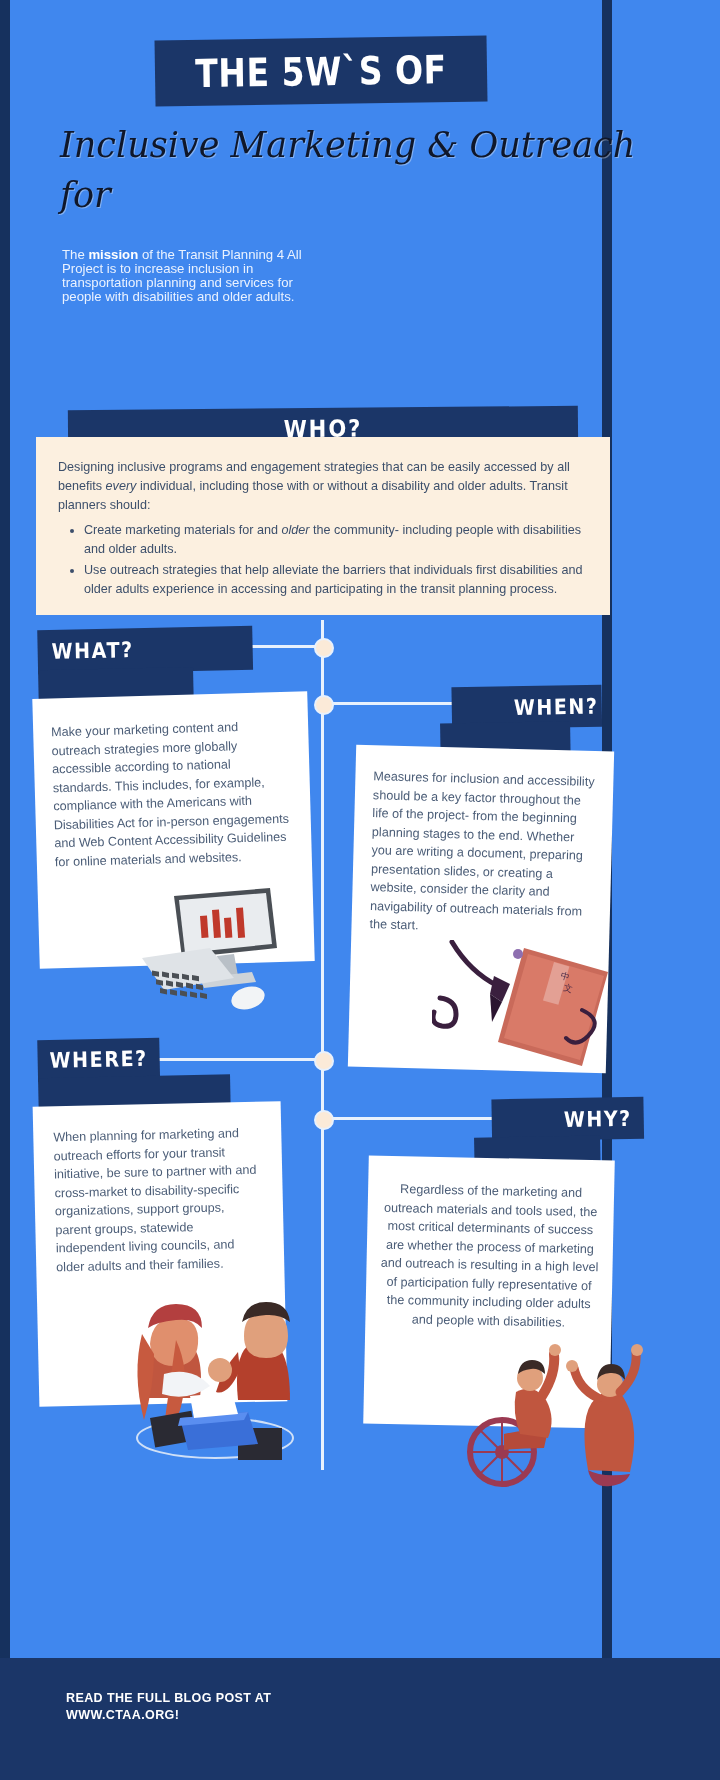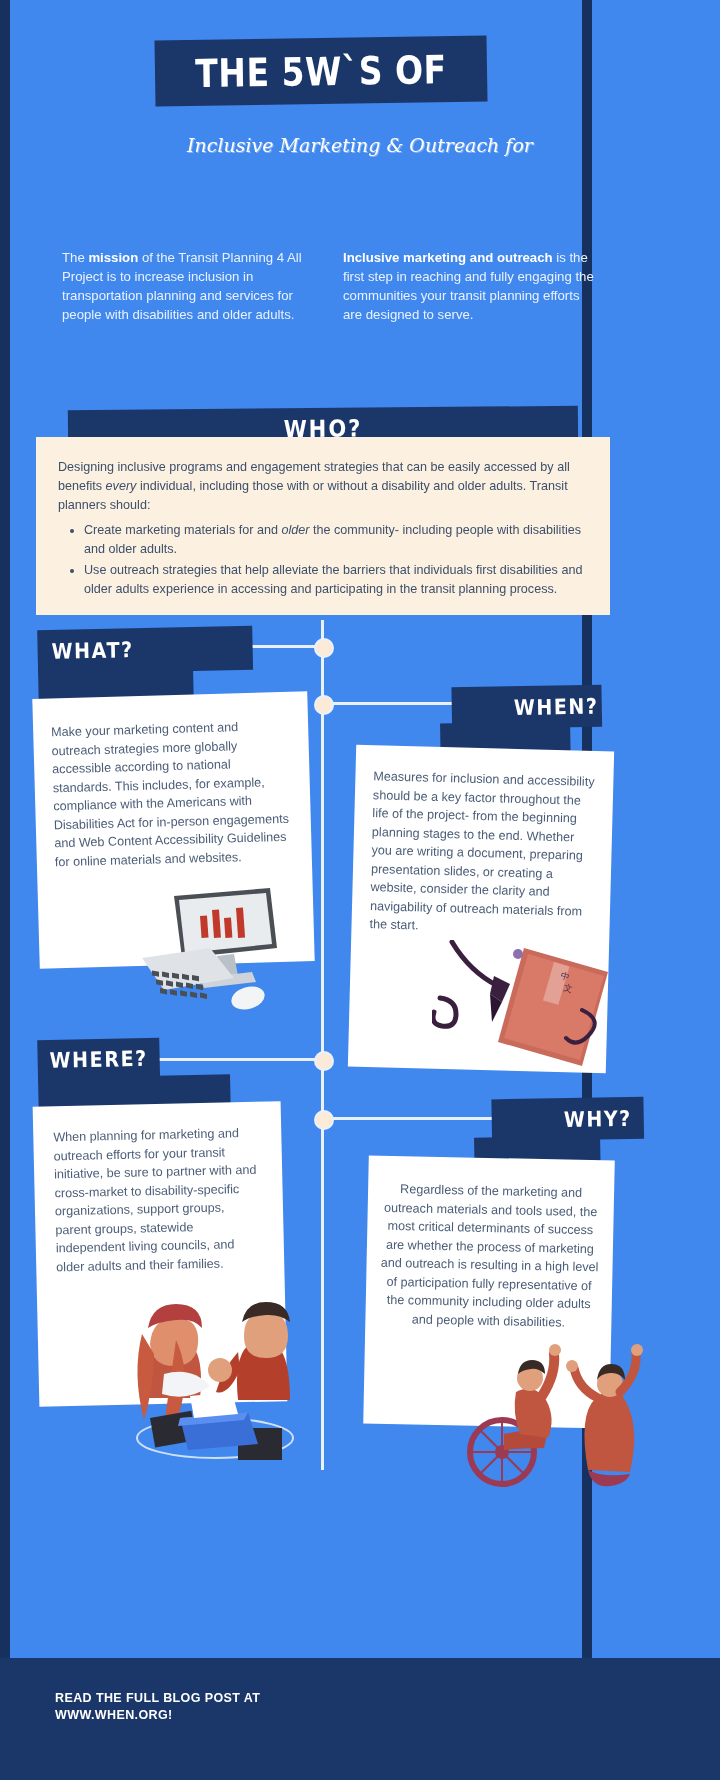--- a/index.html
+++ b/index.html
@@ -1,49 +1,49 @@
 <!DOCTYPE html>
 <html><head>
 <meta charset="utf-8">
 <style>
   html,body{margin:0;padding:0;}
   body{
     width:720px;height:1780px;position:relative;overflow:hidden;
     background:#4087ee;
     font-family:"Liberation Sans", sans-serif;
   }
-  .stage{position:absolute;inset:0;width:592px;height:1780px;}
+  .stage{position:absolute;inset:0;width:592px;height:1780px;padding-left:20px;}
 
   
   .edge{position:absolute;top:0;bottom:0;width:10px;background:#16315e;}
   .edge.l{left:0;}
   .edge.r{right:0;}
 
   
   .title-badge{
     position:absolute;left:155px;top:38px;width:332px;height:66px;
     background:#1b3668;transform:rotate(-0.9deg);
   }
   .title-badge .t{
     position:absolute;inset:0;display:flex;align-items:center;justify-content:center;
     color:#ffffff;font-weight:bold;font-size:33px;letter-spacing:0.5px;
     font-family:"DejaVu Sans", sans-serif;
     transform:scaleY(1.18);
   }
   .subtitle{
     position:absolute;left:60px;top:120px;width:600px;
-    text-align:center;color:#ffffff;
+    color:#0f172a;
     font-family:"DejaVu Serif", serif;
-    font-style:italic;font-size:19px;line-height:50px;
+    font-style:italic;font-size:35px;line-height:50px;
     text-shadow:1px 1px 0 rgba(255,255,255,.35);
   }
 
   
   .intro{position:absolute;left:62px;top:248px;width:580px;display:flex;gap:26px;}
-  .intro .col{width:255px;color:#eaf2ff;font-size:13.2px;line-height:19px;}
+  .intro .col{width:255px;color:#eaf2ff;font-size:13.2px;line-height:14px;}
   .intro .col b{color:#ffffff;font-weight:bold;}
 
   
   .spine{position:absolute;left:321px;top:620px;width:3px;height:850px;background:#e8f1fd;}
   .node{position:absolute;width:16px;height:16px;border-radius:50%;background:#fbead8;border:2px solid #e8f1fd;}
   .hline{position:absolute;height:3px;background:#e8f1fd;}
 
   
   .who-label{
     position:absolute;left:68px;top:408px;width:510px;height:42px;background:#1b3668;
@@ -73,21 +73,21 @@
     font-family:"DejaVu Sans", sans-serif;transform:scaleY(1.12);white-space:nowrap;
   }
 
   
   .card{position:absolute;background:#ffffff;}
   .card .body{position:absolute;color:#4b5d77;font-size:12.6px;line-height:18.5px;}
 
   
   .footer{position:absolute;left:0;bottom:0;width:720px;height:122px;background:#1b3668;}
   .footer .headline{
-    position:absolute;left:55px;top:32px;color:#ffffff;font-weight:bold;
+    position:absolute;left:66px;top:32px;color:#ffffff;font-weight:bold;
     font-size:12.5px;line-height:17px;letter-spacing:.4px;
   }
   .footer .sub{
     position:absolute;left:55px;top:70px;color:#dbe6f7;font-size:10.5px;letter-spacing:.2px;
   }
 
   
   .ill{position:absolute;}
 </style>
 </head>
@@ -101,23 +101,20 @@
   <div class="title-badge">
     <div class="t">THE 5W`S OF</div>
   </div>
   <div class="subtitle">
     <div>Inclusive Marketing &amp; Outreach for</div>
   </div>
 
   <div class="intro">
     <div class="col">
       <span>The </span><b>mission</b><span> of the Transit Planning 4 All Project is to increase inclusion in transportation planning and services for people with disabilities and older adults.</span>
-    </div>
-    <div class="col">
-      <b>Inclusive marketing and outreach</b><span> is the first step in reaching and fully engaging the communities your transit planning efforts are designed to serve.</span>
     </div>
   </div>
 
   <div class="spine"></div>
   <div class="hline" style="left:224px;top:645px;width:100px;"></div>
   <div class="node" style="left:314px;top:638px;"></div>
   <div class="hline" style="left:322px;top:702px;width:130px;"></div>
   <div class="node" style="left:314px;top:695px;"></div>
   <div class="hline" style="left:140px;top:1058px;width:185px;"></div>
   <div class="node" style="left:314px;top:1051px;"></div>
@@ -266,17 +263,17 @@
       <path d="M160,62 q18,-18 16,-40" stroke="#c0563f" stroke-width="9" fill="none" stroke-linecap="round"></path>
       <circle cx="177" cy="20" r="6" fill="#e0a07c"></circle>
       <path d="M138,68 q-20,-10 -24,-30" stroke="#c0563f" stroke-width="9" fill="none" stroke-linecap="round"></path>
       <circle cx="112" cy="36" r="6" fill="#e0a07c"></circle>
     </g>
   </svg>
 
   <div class="footer">
     <div class="headline">
       <div>READ THE FULL BLOG POST AT</div>
-      <div>WWW.WHEN.ORG!</div>
+      <div>WWW.CTAA.ORG!</div>
     </div>
   </div>
 
 </div>
 
 </body></html>

